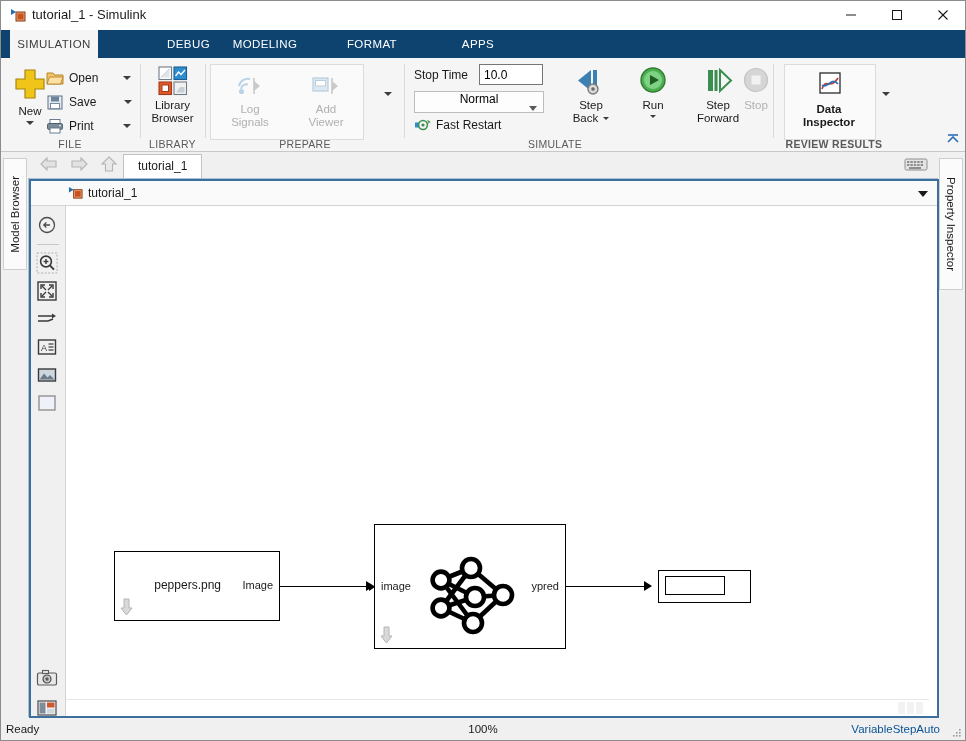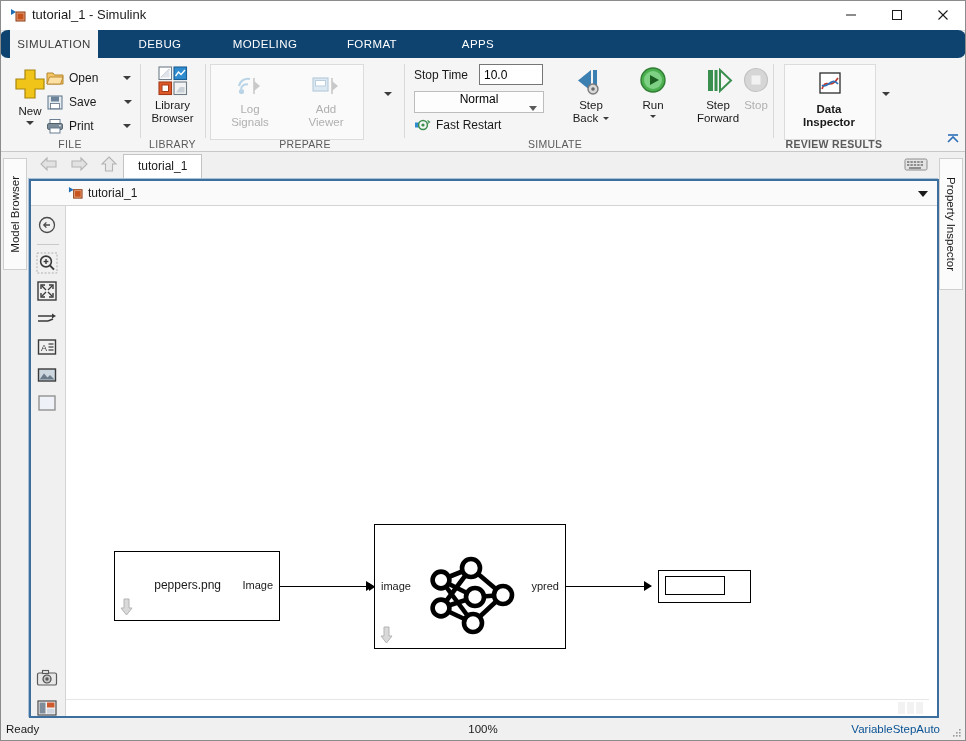--- a/index.html
+++ b/index.html
@@ -14,21 +14,21 @@
   
   .titlebar{position:absolute;left:0;top:0;width:966px;height:30px;background:#ffffff;
             border-bottom:1px solid #dcdcdc;}
   .title-icon{position:absolute;left:10px;top:7px;width:16px;height:16px;}
   .title-text{position:absolute;left:32px;top:6px;font-size:13px;color:#1a1a1a;line-height:17px;}
   .wbtn{position:absolute;top:0;width:46px;height:30px;cursor:default;}
   .wbtn svg{position:absolute;left:50%;top:50%;transform:translate(-50%,-50%);}
   .wmin{right:92px;} .wmax{right:46px;} .wclose{right:0;}
 
   
-  .ribbontabs{position:absolute;left:0;top:30px;width:966px;height:28px;background:#0e4370;border-radius:8px;}
+  .ribbontabs{position:absolute;left:0;top:30px;width:966px;height:28px;background:#0e4370;}
   .rtab{position:absolute;top:0;height:28px;line-height:28px;text-align:center;
         font-size:11.5px;color:#ffffff;letter-spacing:.4px;cursor:default;}
   .rtab.active{background:#f5f5f5;color:#3c3c3c;}
   .qat{position:absolute;right:0;top:30px;height:28px;display:flex;align-items:center;gap:2px;
        padding-right:8px;}
   .qat .qicon{width:22px;height:22px;display:flex;align-items:center;justify-content:center;cursor:default;}
   .qat-wedge{position:absolute;right:216px;top:30px;width:18px;height:28px;}
 
   
   .ribbon{position:absolute;left:0;top:58px;width:966px;height:93px;background:#f5f5f5;
@@ -141,21 +141,21 @@
     <div class="wbtn wclose">
       <svg width="12" height="12" viewBox="0 0 12 12">
           <line x1="1.5" y1="1.5" x2="10.5" y2="10.5" stroke="#1a1a1a" stroke-width="1.1"></line>
           <line x1="10.5" y1="1.5" x2="1.5" y2="10.5" stroke="#1a1a1a" stroke-width="1.1"></line>
         </svg>
     </div>
   </div>
 
   <div class="ribbontabs">
     <div class="rtab active" style="left:10px;width:88px;">SIMULATION</div>
-    <div class="rtab" style="left:110px;width:100px;">DEBUG</div>
+    <div class="rtab" style="left:110px;width:100px;text-align:right;">DEBUG</div>
     <div class="rtab" style="left:215px;width:100px;">MODELING</div>
     <div class="rtab" style="left:322px;width:100px;">FORMAT</div>
     <div class="rtab" style="left:430px;width:96px;">APPS</div>
 
     <div class="qat-wedge">
       <svg width="18" height="28" viewBox="0 0 18 28">
           <path d="M18 0 L6 14 L18 28 Z" fill="#1a5a8e"></path>
         </svg>
     </div>
     <div class="qat" style="background:#1a5a8e;border-radius:0;">

